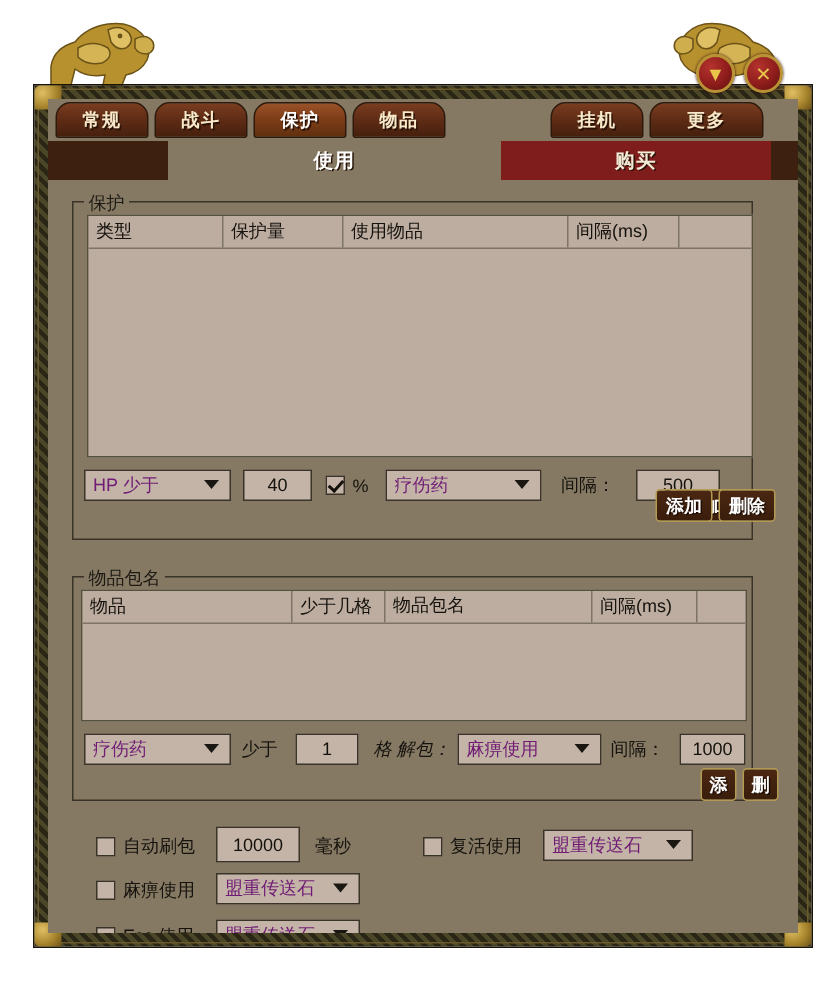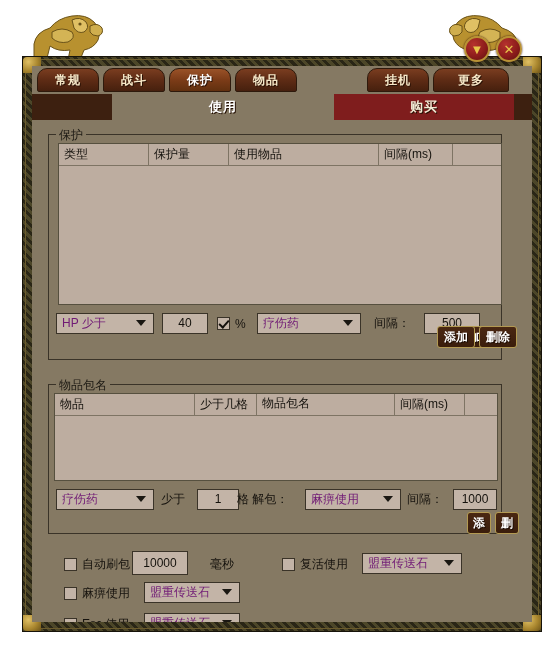--- a/index.html
+++ b/index.html
@@ -510,37 +510,37 @@
 
             <div class="ctrl-row" style="left:0; top:104px; width:454px; height:26px;">
               <div class="select" style="left:7px; width:98px;">
                 <span>疗伤药</span>
                 <span class="arrow"></span>
               </div>
               <div class="plabel" style="left:112px;">少于</div>
               <div class="textbox" style="left:148px; width:42px;">
                 <span>1</span>
               </div>
-              <div class="plabel" style="left:188px;">格 解包：</div>
+              <div class="plabel" style="left:200px;font-style:italic;">格 解包：</div>
               <div class="select" style="left:256px; width:96px;">
                 <span>麻痹使用</span>
                 <span class="arrow"></span>
               </div>
               <div class="plabel" style="left:358px;">间隔：</div>
               <div class="textbox" style="left:404px; width:44px;">
                 <span>1000</span>
               </div>
             </div>
           </div>
 
           <div class="cbwrap" style="left:32px; top:434px;">
             <span class="cbox"></span>
             <span class="cblabel">自动刷包</span>
           </div>
-          <div class="textbox" style="left:100px; top:431px; width:56px; height:24px; line-height:22px;">
+          <div class="textbox" style="left:112px; top:431px; width:56px; height:24px; line-height:22px;">
             <span>10000</span>
           </div>
           <div class="plabel" style="left:178px; top:434px;">毫秒</div>
 
           <div class="cbwrap" style="left:250px; top:434px;">
             <span class="cbox"></span>
             <span class="cblabel">复活使用</span>
           </div>
           <div class="select" style="left:330px; top:433px; width:100px;">
             <span>盟重传送石</span>

